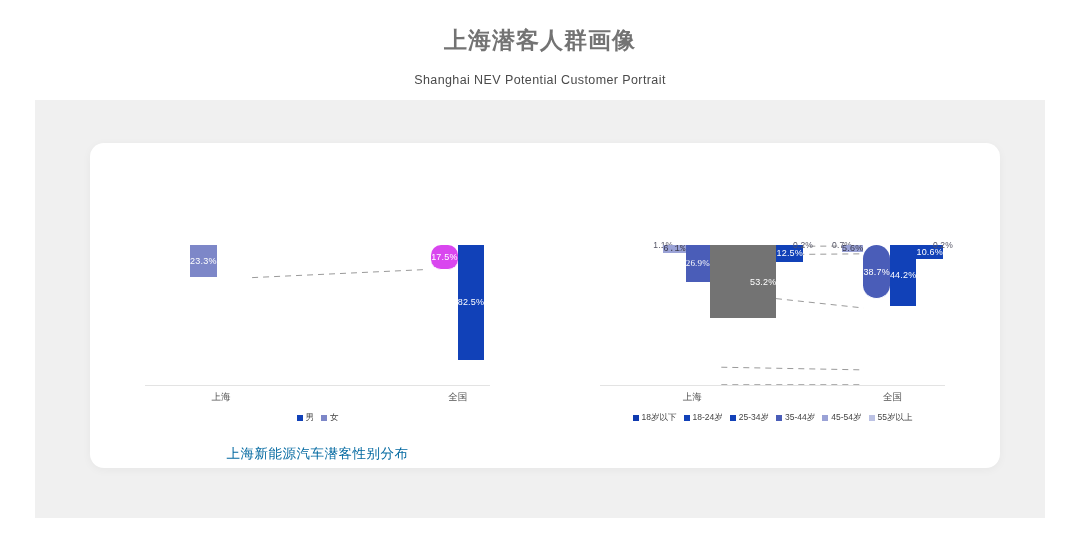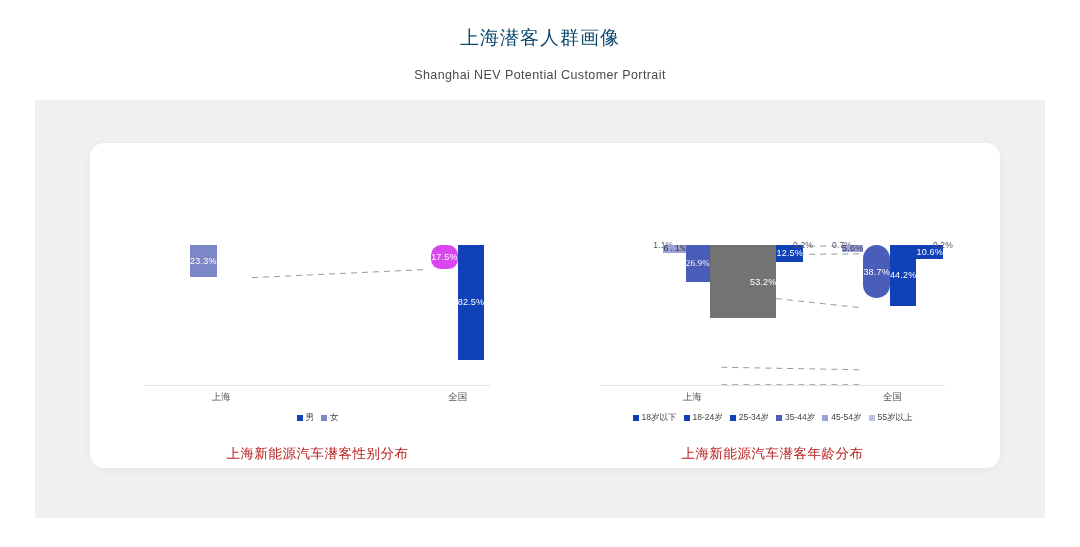--- a/index.html
+++ b/index.html
@@ -8,23 +8,23 @@
     background:#ffffff;
     font-family:"Liberation Sans","DejaVu Sans",sans-serif;
     overflow:hidden;
     position:relative;
   }
   .header{
     text-align:center;
     padding-top:26px;
   }
   .title{
-    font-size:19px;
-    font-weight:normal;
-    color:#0c4a6e;
+    font-size:23px;
+    font-weight:bold;
+    color:#737373;
     letter-spacing:1px;
     line-height:1.25;
   }
   .subtitle{
     font-size:12.5px;
     color:#4a4a4a;
     letter-spacing:.4px;
     margin-top:18px;
   }
   .outer-panel{
@@ -137,21 +137,21 @@
     color:#444444;
     white-space:nowrap;
   }
   .swatch{
     width:6px;height:6px;
     display:inline-block;
   }
   .caption{
     margin-top:21px;
     font-size:13.5px;
-    color:#b91c1c;
+    color:#0369a1;
     letter-spacing:.5px;
   }
 </style>
 </head>
 <body>
 
 <div class="header">
   <div class="title">上海潜客人群画像</div>
   <div class="subtitle">Shanghai NEV Potential Customer Portrait</div>
 </div>
@@ -272,16 +272,15 @@
         </span>
         <span class="legend-item">
           <span class="swatch" style="background: rgb(154, 162, 214);"></span>
           <span>45-54岁</span>
         </span>
         <span class="legend-item">
           <span class="swatch" style="background: rgb(188, 194, 228);"></span>
           <span>55岁以上</span>
         </span>
       </div>
-    <div class="caption">上海新能源汽车潜客年龄分布</div>
   </div>
 
 </div>
 
 </body></html>

